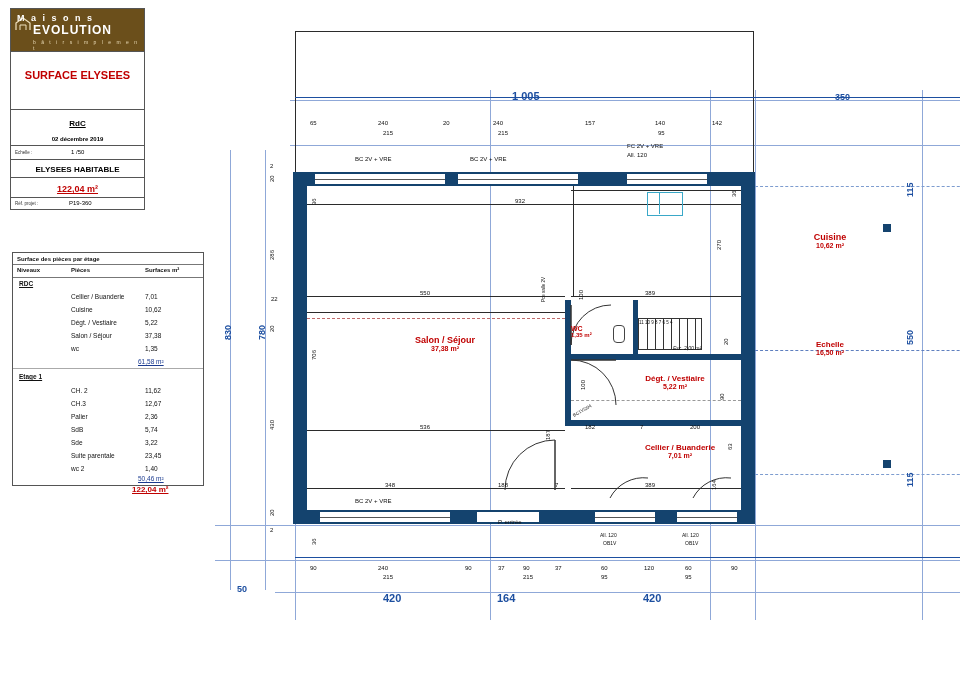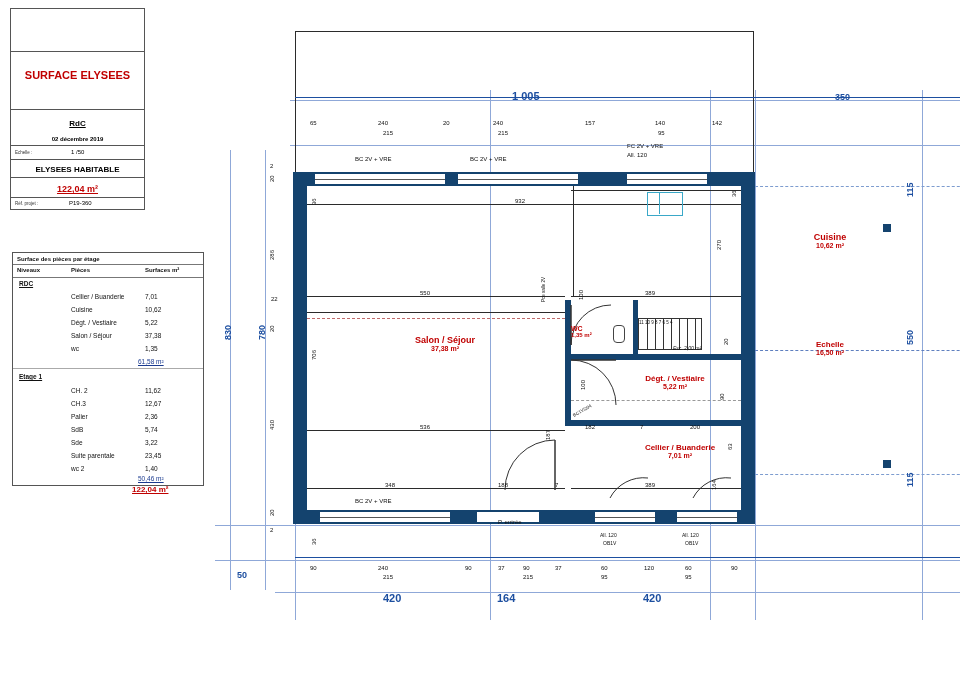--- a/index.html
+++ b/index.html
@@ -57,20 +57,29 @@
   .dashblue{position:absolute;border-top:1px dashed #7d9ccf;height:0;}
   .stair{position:absolute;border:1px solid #333;}
   .stair div{position:absolute;background:#333;width:1px;top:0;bottom:0;}
   .sqmark{position:absolute;background:#14436e;width:8px;height:8px;}
   svg{overflow:visible;}
 </style>
 </head>
 <body>
 
 <div class="abs" id="title-block">
+  <div id="logo">
+    <svg class="house" viewBox="0 0 16 14">
+      <path d="M1 13 L1 6 L8 1 L15 6 L15 13" fill="none" stroke="#f0e2bf" stroke-width="1.2"></path>
+      <path d="M5 13 L5 8 L11 8 L11 13" fill="none" stroke="#f0e2bf" stroke-width="1"></path>
+    </svg>
+    <div class="mline">M a i s o n s</div>
+    <div class="eline">EVOLUTION</div>
+    <div class="sub">b â t i r   s i m p l e m e n t</div>
+  </div>
   <div class="hline" style="left:0;top:42px;width:133px;"></div>
   <div class="tb-row" id="tb-name">SURFACE ELYSEES</div>
   <div class="hline" style="left:0;top:100px;width:133px;"></div>
   <div class="tb-row" id="tb-floor">RdC</div>
   <div class="tb-row" id="tb-date">02 décembre 2019</div>
   <div class="hline" style="left:0;top:136px;width:133px;"></div>
   <div id="tb-scale-l">Echelle :</div>
   <div id="tb-scale-v">1 /50</div>
   <div class="hline" style="left:0;top:150px;width:133px;"></div>
   <div class="tb-row" id="tb-surf-label">ELYSEES HABITABLE</div>
@@ -285,21 +294,21 @@
   <div class="dimtxt" style="left:54px;top:182px;transform:rotate(-90deg);transform-origin:left top;">20</div>
   <div class="dimtxt" style="left:96px;top:205px;transform:rotate(-90deg);transform-origin:left top;">36</div>
   <div class="dimtxt" style="left:54px;top:260px;transform:rotate(-90deg);transform-origin:left top;">286</div>
   <div class="dimtxt" style="left:54px;top:332px;transform:rotate(-90deg);transform-origin:left top;">20</div>
   <div class="dimtxt" style="left:56px;top:296px;">22</div>
   <div class="dimtxt" style="left:96px;top:360px;transform:rotate(-90deg);transform-origin:left top;">706</div>
   <div class="dimtxt" style="left:54px;top:430px;transform:rotate(-90deg);transform-origin:left top;">430</div>
   <div class="dimtxt" style="left:54px;top:516px;transform:rotate(-90deg);transform-origin:left top;">20</div>
   <div class="dimtxt" style="left:55px;top:527px;">2</div>
   <div class="dimtxt" style="left:96px;top:545px;transform:rotate(-90deg);transform-origin:left top;">36</div>
-  <div class="dimmed" style="left:22px;top:570px;">50</div>
+  <div class="dimmed" style="left:22px;top:584px;">50</div>
 
   <div class="dimmed" style="left:690px;top:197px;transform:rotate(-90deg);transform-origin:left top;">115</div>
   <div class="dimmed" style="left:690px;top:345px;transform:rotate(-90deg);transform-origin:left top;">550</div>
   <div class="dimmed" style="left:690px;top:487px;transform:rotate(-90deg);transform-origin:left top;">115</div>
 
   <div class="dimtxt" style="left:516px;top:197px;transform:rotate(-90deg);transform-origin:left top;">36</div>
   <div class="dimtxt" style="left:501px;top:250px;transform:rotate(-90deg);transform-origin:left top;">270</div>
   <div class="dimtxt" style="left:365px;top:390px;transform:rotate(-90deg);transform-origin:left top;">100</div>
   <div class="dimtxt" style="left:508px;top:345px;transform:rotate(-90deg);transform-origin:left top;">20</div>
   <div class="dimtxt" style="left:504px;top:400px;transform:rotate(-90deg);transform-origin:left top;">90</div>

